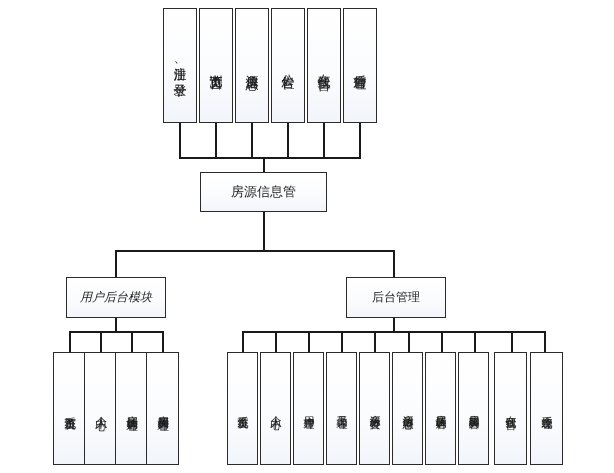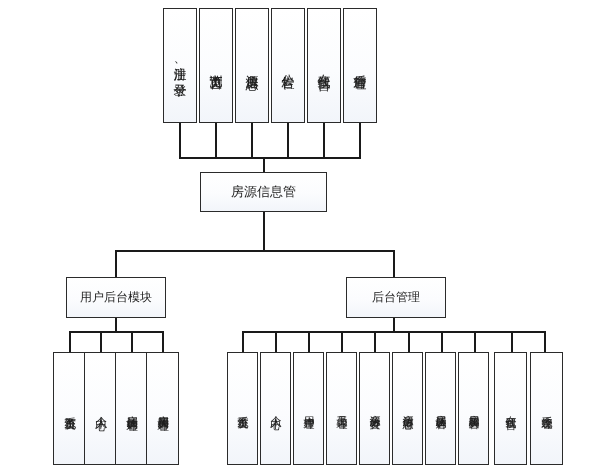--- a/index.html
+++ b/index.html
@@ -107,21 +107,21 @@
   <div class="node horizontal fs13" style="left:200px; top:172px; width:127px; height:40px;">
     <span class="node-label">房源信息管</span>
   </div>
 
   <div class="line v" style="left:263px; top:212px; height:40px;"></div>
 
   <div class="line h" style="left:115px; top:250px; width:280px;"></div>
   <div class="line v" style="left:115px; top:250px; height:27px;"></div>
   <div class="line v" style="left:393px; top:250px; height:27px;"></div>
 
-  <div class="node horizontal fs12" style="left:66px; top:277px; width:100px; height:41px; padding:0 6px;">
+  <div class="node horizontal fs12" style="left:66px; top:277px; width:100px; height:41px; padding:0 6px;font-style:italic;">
     <span class="node-label">用户后台模块</span>
   </div>
   <div class="node horizontal fs12" style="left:346px; top:277px; width:100px; height:41px; padding:0 6px;">
     <span class="node-label">后台管理</span>
   </div>
 
   <div class="line v" style="left:115px; top:318px; height:14px;"></div>
   <div class="line h" style="left:69px; top:331px; width:94px;"></div>
   <div class="line v" style="left:69px; top:331px; height:21px;"></div>
   <div class="line v" style="left:100px; top:331px; height:21px;"></div>

